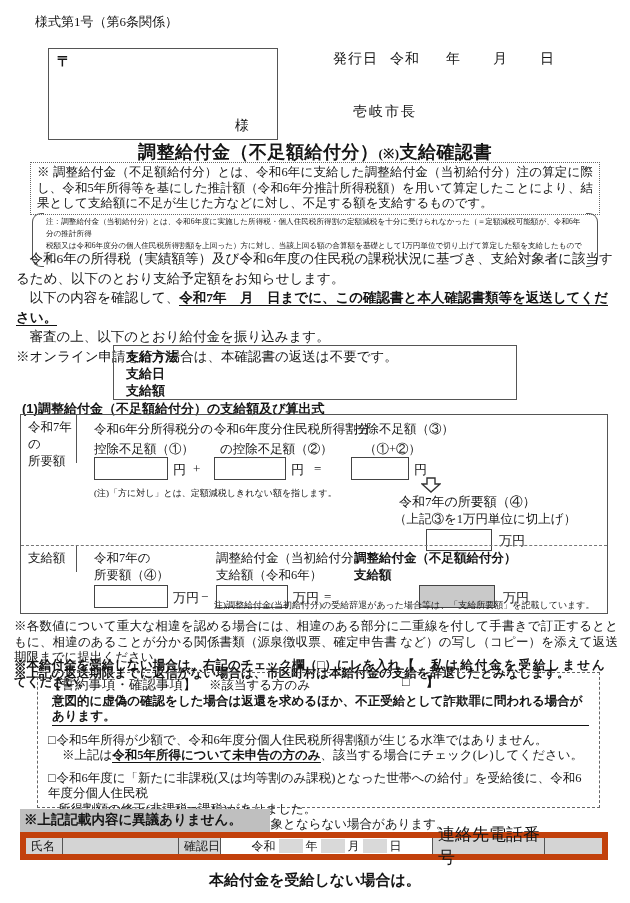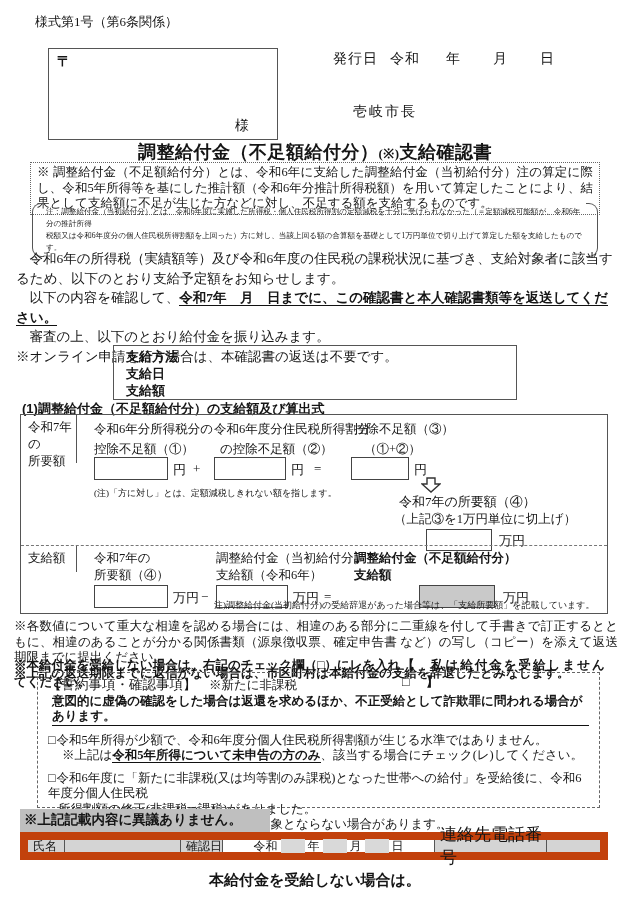--- a/index.html
+++ b/index.html
@@ -23,21 +23,21 @@
   .issuer { position:absolute; left:353px; top:103px; font-size:14px; letter-spacing:2px; }
 
   
   .doc-title { position:absolute; top:140px; left:0; width:100%; text-align:center;
     font-size:18px; font-weight:bold; letter-spacing:.5px; }
   .doc-title .small { font-size:13px; }
 
   
   .intro-box { position:absolute; left:30px; right:30px; top:162px;
     border:1.5px dotted #666; padding:2px 6px; font-size:12.5px; line-height:15.5px; text-align:justify; }
-  .bracket-note { position:absolute; left:32px; right:32px; top:203px; padding:3px 14px;
+  .bracket-note { position:absolute; left:32px; right:32px; top:213px; padding:3px 14px;
     font-size:7.6px; line-height:12px; }
   .bracket-note .paren { position:absolute; top:0; bottom:0; width:12px; }
   .bracket-note .paren.l { left:0; border:1px solid #555; border-right:none; border-radius:9px 0 0 9px; }
   .bracket-note .paren.r { right:0; border:1px solid #555; border-left:none; border-radius:0 9px 9px 0; }
 
   
   .body-text { position:absolute; left:16px; top:249px; width:600px; font-size:13.5px; line-height:19.5px; }
   .body-text p { text-indent:1em; }
   .body-text p.no-indent { text-indent:0; }
   .u-bold { font-weight:bold; border-bottom:1.5px solid #111; }
@@ -87,21 +87,21 @@
   .pledge .group { margin-top:7px; }
   .pledge .cb { margin-right:1px; }
   .pledge .pcont { margin-left:14px; }
   .pledge .ibold { font-weight:bold; border-bottom:1.5px solid #111; }
 
   
   .agreement { position:absolute; left:20px; top:809px; background:#bfbfbf; font-size:13.5px; font-weight:bold;
     padding:2px 28px 3px 4px; }
 
   
-  .sig-table { position:absolute; left:20px; top:832px; width:588px; height:28px; border:8px solid #c2410c;
+  .sig-table { position:absolute; left:20px; top:832px; width:588px; height:28px; border:6px solid #c2410c;
     display:flex; background:#d4d4d4; }
   .sig-cell { border-right:1px solid #555; font-size:12px; display:flex; align-items:center; padding-left:5px; }
   .sig-cell:last-child { border-right:none; }
   .sig-cell.white { background:#fff; justify-content:center; padding-left:0; }
   .blank-slot { display:inline-block; width:24px; height:14px; background:#d9d9d9; margin:0 3px; }
 
   .footer-note { position:absolute; left:0; top:871px; width:100%; text-align:center;
     font-size:15px; font-weight:bold; font-family:"Liberation Sans","DejaVu Sans",sans-serif; }
 </style>
 </head>
@@ -224,21 +224,21 @@
     <div class="bold">※上記の返送期限までに返信がない場合は、市区町村は本給付金の支給を辞退したとみなします。</div>
   </div>
 
   <div class="check-line">
     <span>※本給付金を受給しない場合は、右記のチェック欄（□）にレを入れてください。</span>
     <span class="decline"><span>【</span>　<span>私は給付金を受給しません</span>　<span>□</span>　<span>】</span></span>
   </div>
 
   <div class="pledge">
     <div>
-      <span style="font-size:13.5px;">【誓約事項・確認事項】</span>　<span>※新たに非課税</span>
+      <span style="font-size:13.5px;">【誓約事項・確認事項】</span>　<span>※該当する方のみ</span>
     </div>
     <div><span class="warning">意図的に虚偽の確認をした場合は返還を求めるほか、不正受給として詐欺罪に問われる場合があります。</span></div>
 
     <div class="group">
       <span class="cb">□</span><span>令和5年所得が少額で、令和6年度分個人住民税所得割額が生じる水準ではありません。</span>
       <div class="pcont"><span>※上記は</span><span class="ibold">令和5年所得について未申告の方のみ</span><span>、該当する場合にチェック(レ)してください。</span></div>
     </div>
 
     <div class="group">
       <span class="cb">□</span><span>令和6年度に「新たに非課税(又は均等割のみ課税)となった世帯への給付」を受給後に、令和6年度分個人住民税</span>

